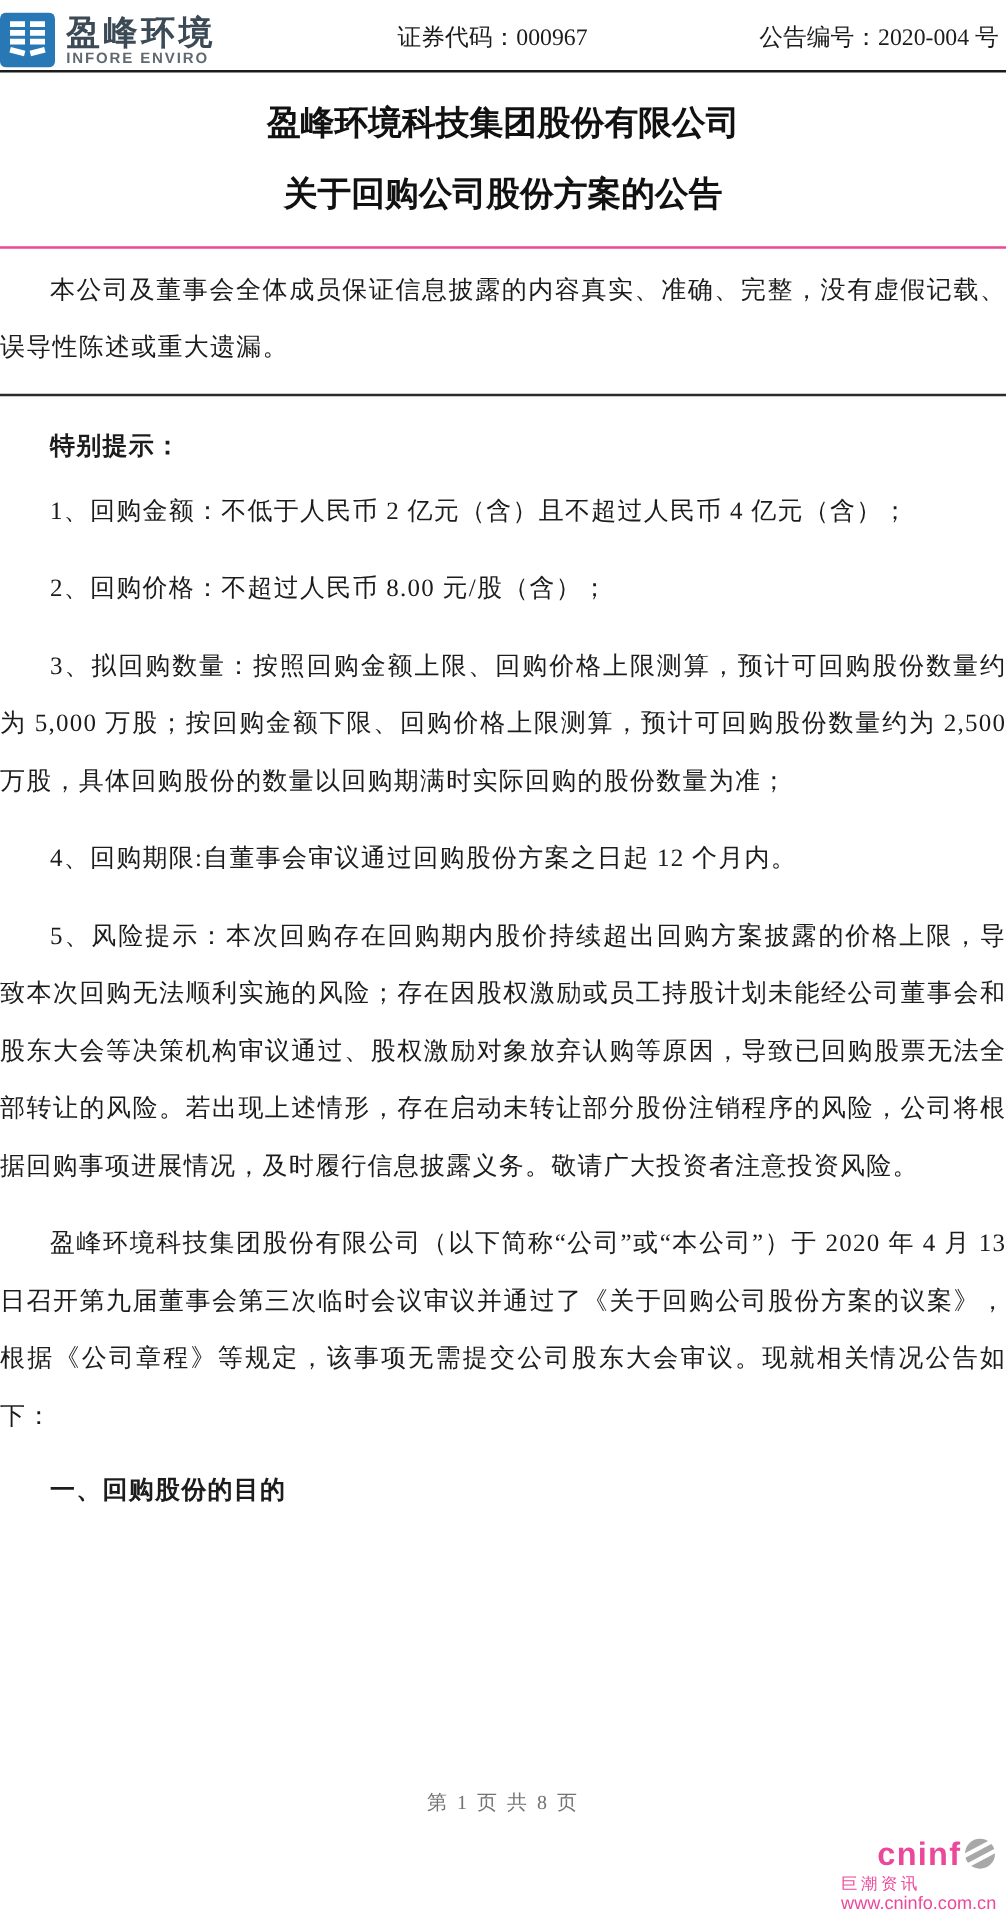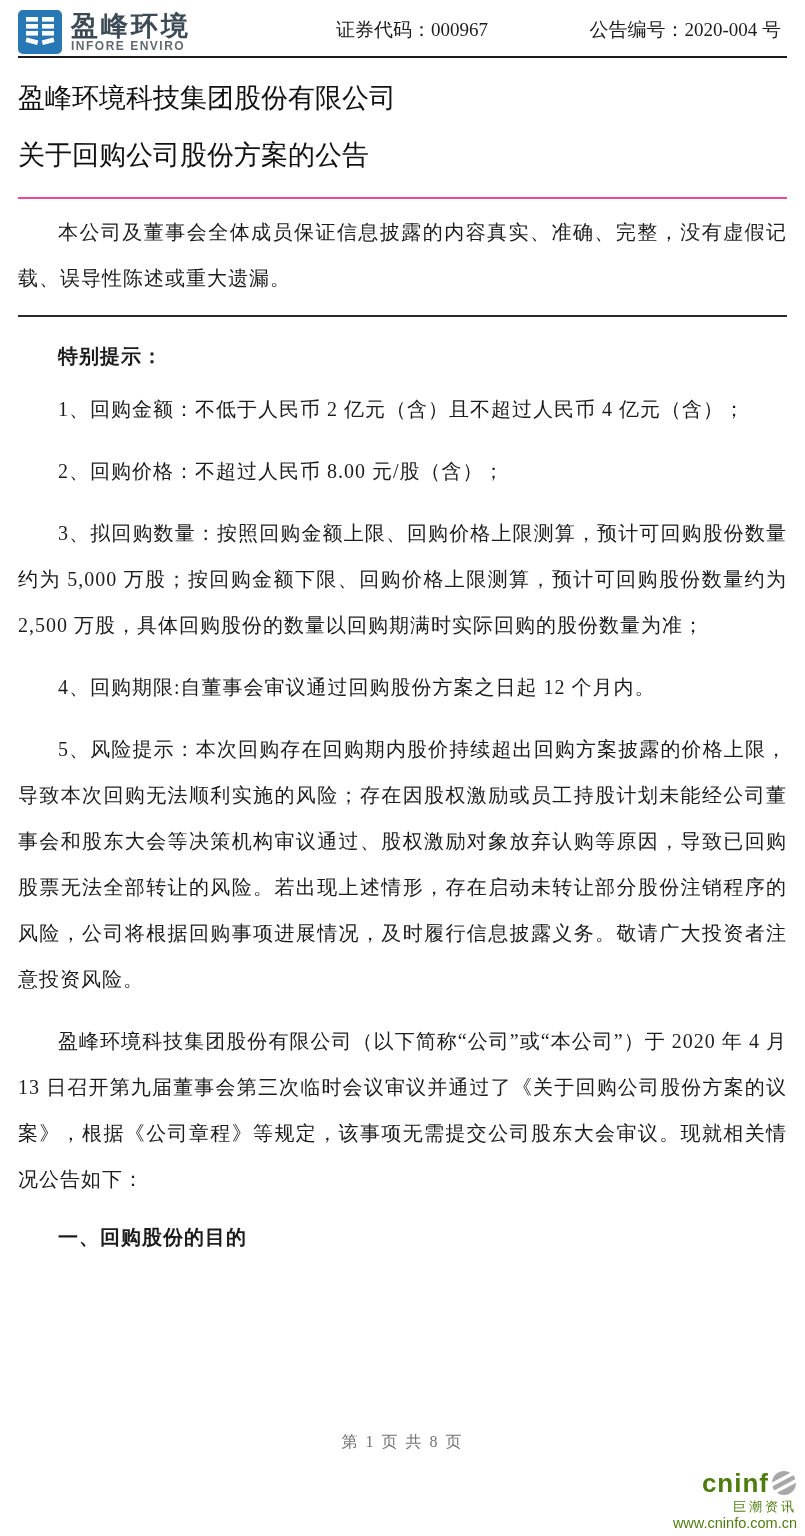--- a/index.html
+++ b/index.html
@@ -5,21 +5,21 @@
   html, body { margin: 0; padding: 0; background: #ffffff; }
   .page {
     position: relative;
     width: 805px;
     height: 1536px;
     background: #ffffff;
     overflow: hidden;
     font-family: "Liberation Serif", "DejaVu Serif", serif;
     color: #1c1c1c;
   }
-  .content { padding: 0 18px; }
+  .content { padding: 0 0; }
 
   
   .header {
     display: flex;
     align-items: center;
     padding: 8px 4px 0 0;
     height: 48px;
     border-bottom: 2px solid #1b1b1b;
   }
   .logo { width: 300px; display: flex; align-items: center; gap: 9px; }
@@ -33,22 +33,23 @@
     font-family: "Liberation Sans", "DejaVu Sans", sans-serif;
     font-weight: bold; font-size: 12px; color: #60696f; letter-spacing: 1.5px;
   }
   .codes {
     flex: 1; display: flex; justify-content: space-between;
     align-items: center; font-size: 19px; padding: 0 2px 4px 18px;
   }
 
   
   .doc-title {
+    text-align: center;
     font-family: "Liberation Sans", "DejaVu Sans", sans-serif;
-    font-weight: normal; font-size: 27px; color: #111;
+    font-weight: bold; font-size: 27px; color: #111;
   }
   .doc-title .t1 { margin-top: 22px; }
   .doc-title .t2 { margin-top: 21px; }
 
   
   .disclaimer {
     margin-top: 24px;
     border-top: 2px solid #ec4899;
     border-bottom: 2px solid #2b2b2b;
     padding: 10px 0 14px 0;
@@ -76,21 +77,21 @@
     padding-left: 2em;
   }
 
   
   .page-num {
     position: absolute; left: 0; right: 0; top: 1432px;
     text-align: center; font-size: 16px; letter-spacing: 2px; color: #737373;
   }
   .watermark {
     position: absolute; right: 8px; bottom: 4px;
-    text-align: right; color: #4d7c0f;
+    text-align: left; color: #ec4899;
     font-family: "Liberation Sans", "DejaVu Sans", sans-serif;
     line-height: 1.1;
   }
   .wm-brand-row { display: flex; align-items: center; justify-content: flex-end; gap: 2px; }
   .wm-brand { font-weight: bold; font-size: 26px; letter-spacing: 1px; }
   .wm-logo { width: 26px; height: 26px; }
   .wm-cn { font-size: 13px; letter-spacing: 3px; margin-top: 2px; }
   .wm-url { font-size: 14.5px; margin-top: 2px; }
 </style>
 </head>

